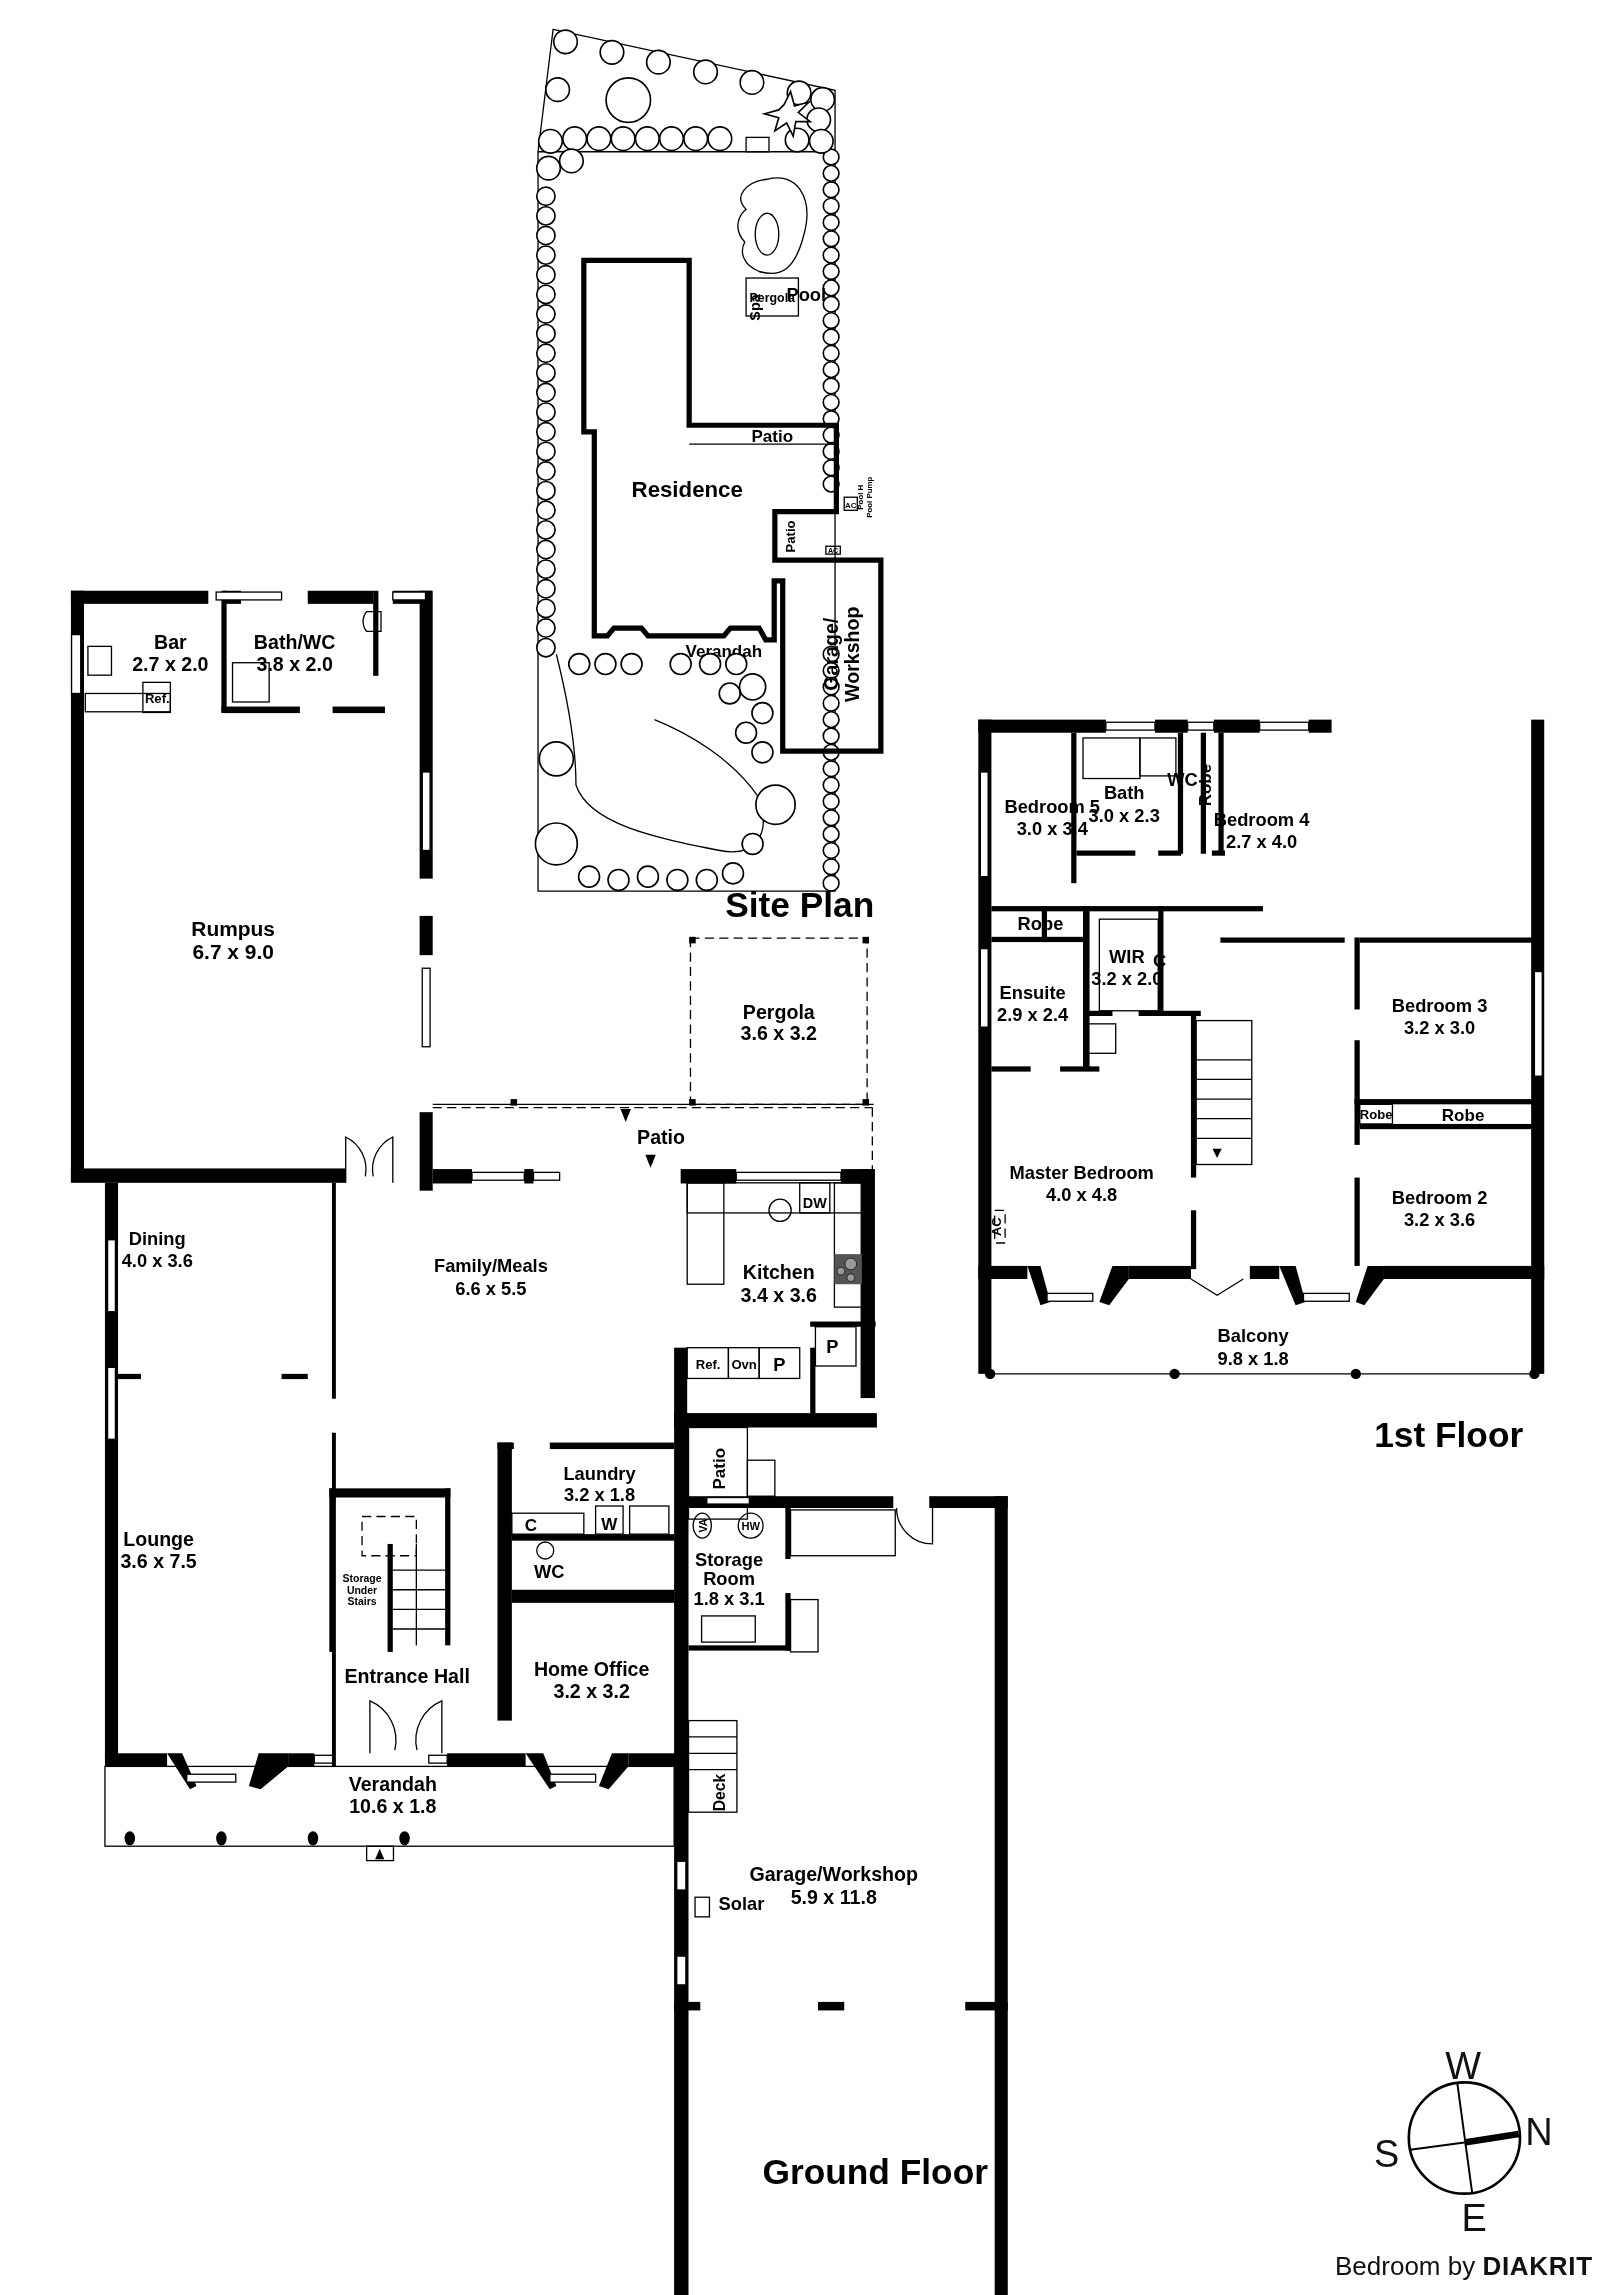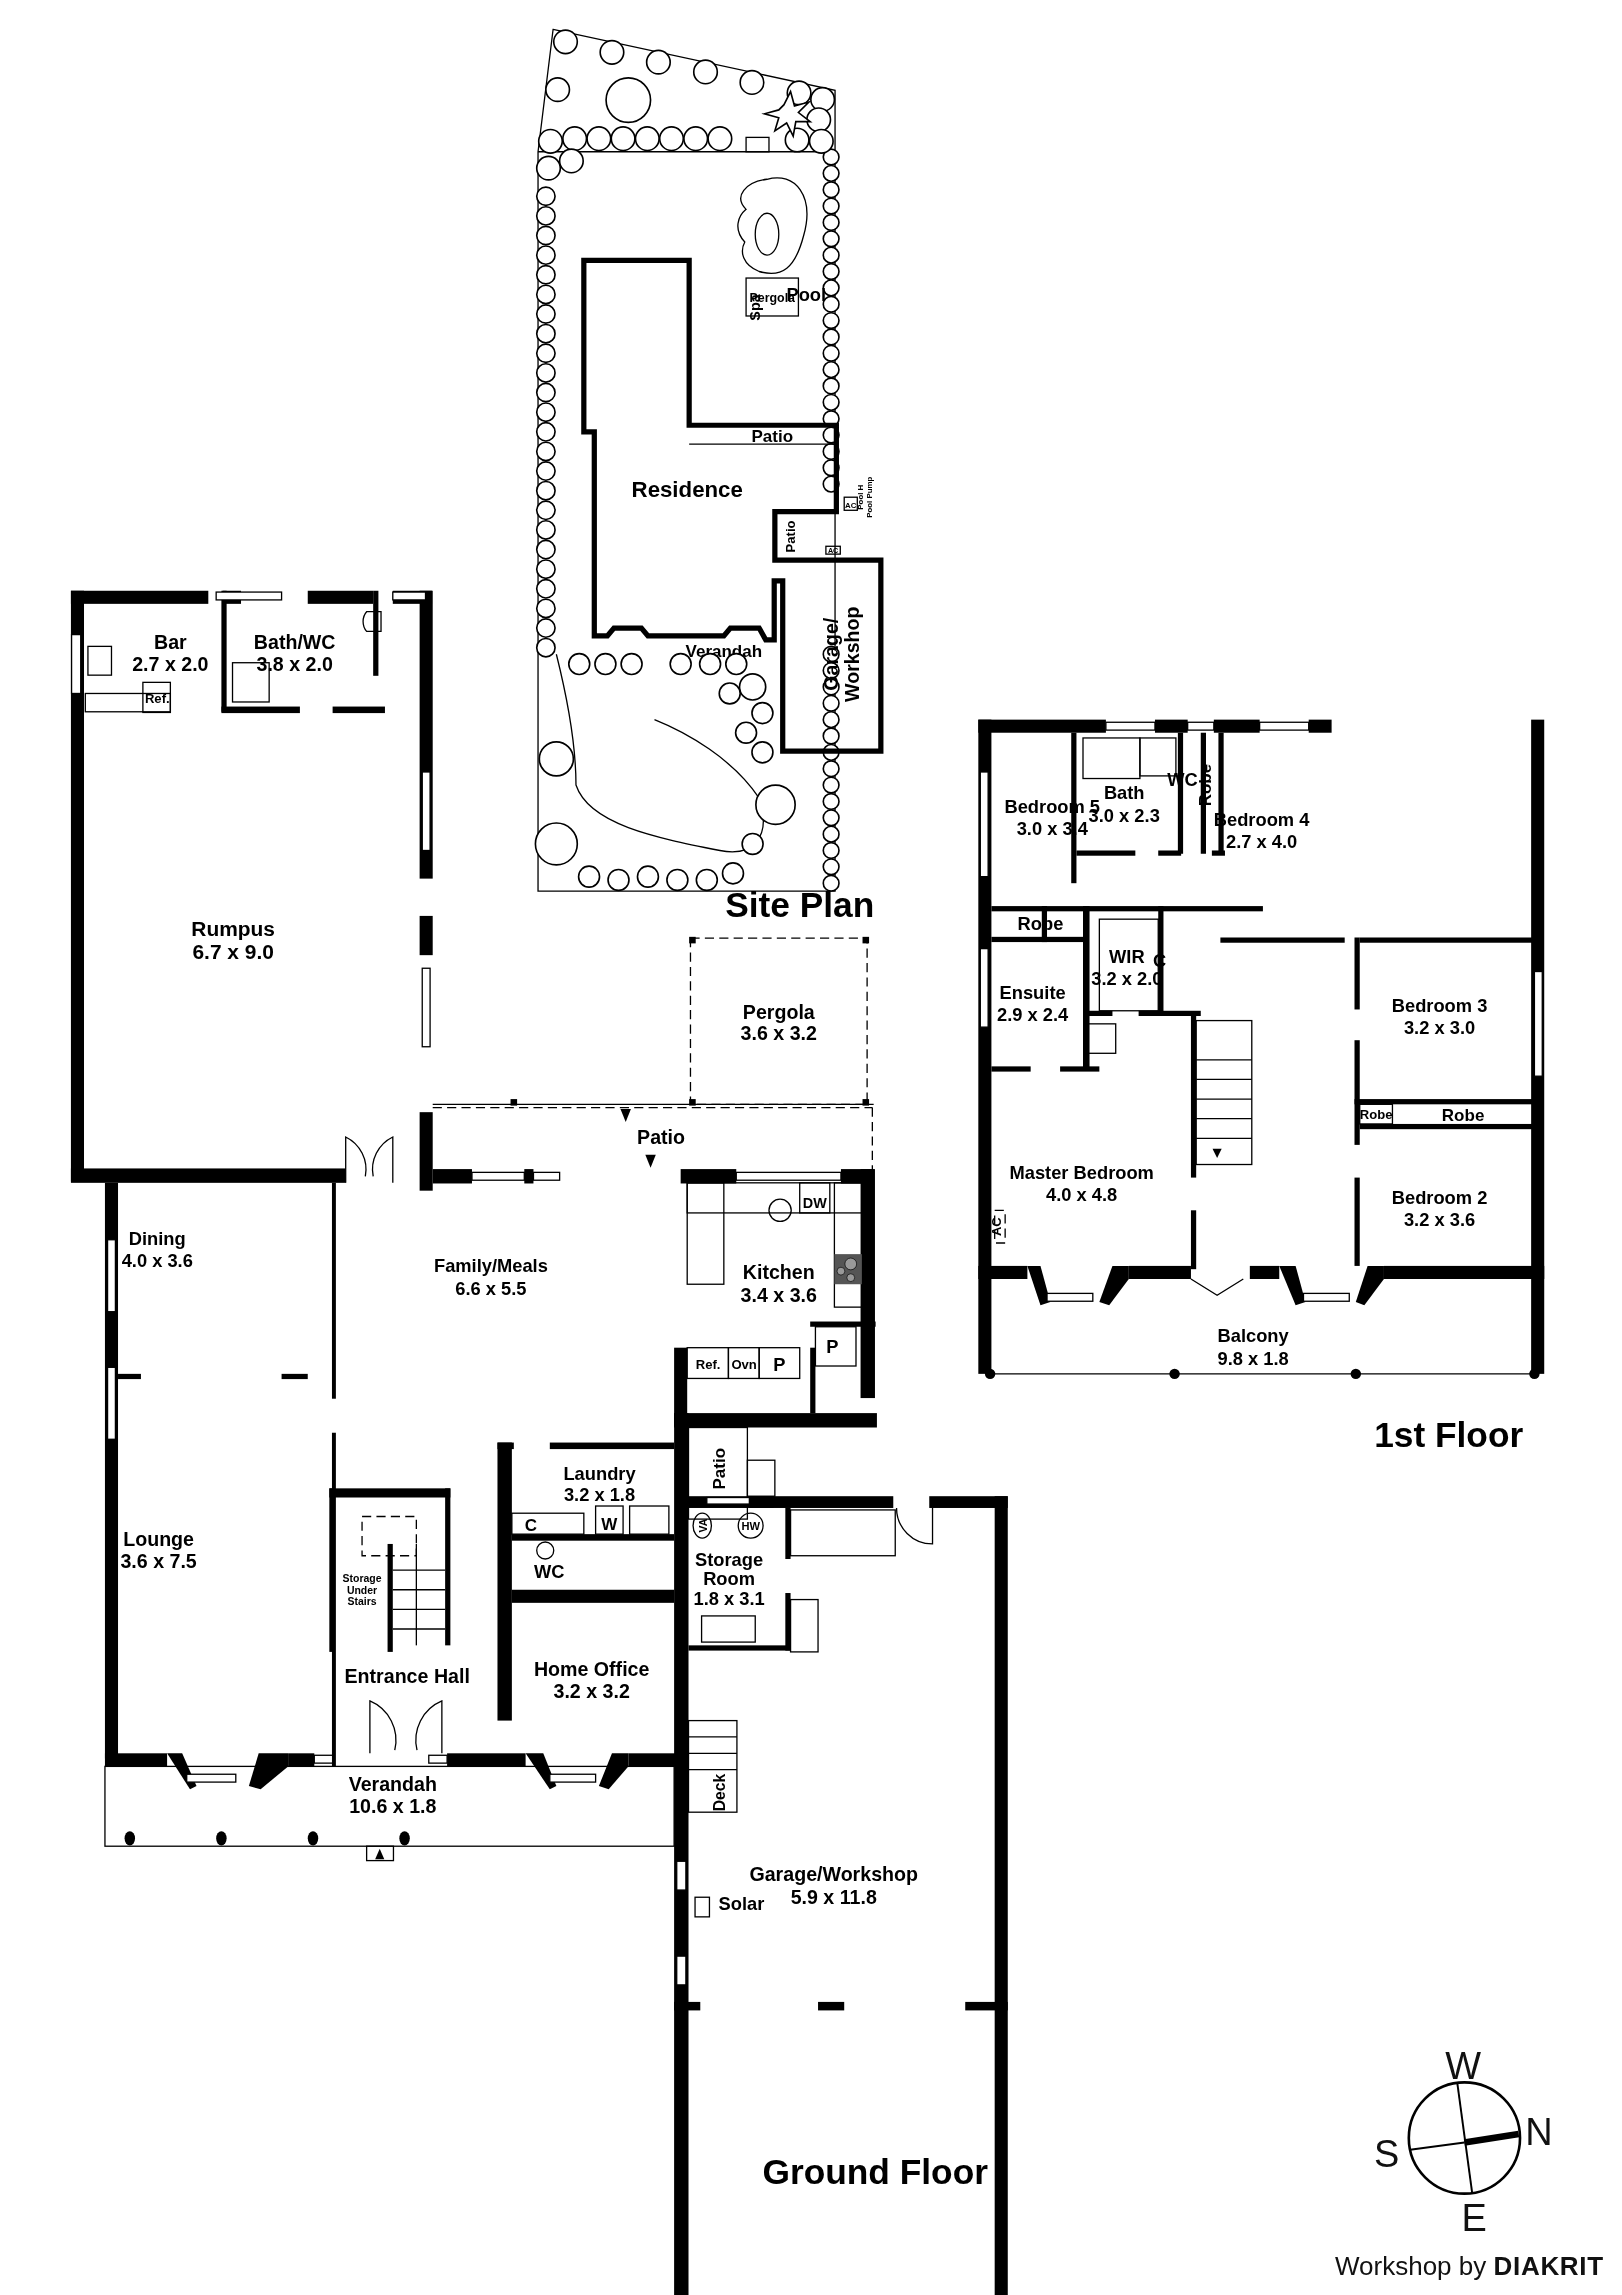--- a/index.html
+++ b/index.html
@@ -487,16 +487,16 @@
     <line stroke="#000" stroke-width="3" x1="2155" y1="3286" x2="2238" y2="3275"></line>
     <line stroke="#000" stroke-width="10" x1="2238" y1="3275" x2="2321" y2="3262"></line>
     <text class="compass-t" x="2236" y="3178" font-size="58">W</text>
     <text class="compass-t" x="2352" y="3278" font-size="58">N</text>
     <text class="compass-t" x="2253" y="3410" font-size="58">E</text>
     <text class="compass-t" x="2119" y="3312" font-size="58">S</text>
   </g>
 </svg>
 
 <div class="credit">
-  <span>Workshop by</span>
+  <span>Bedroom by</span>
   <b>DIAKRIT</b>
 </div>
 
 
 </body></html>

